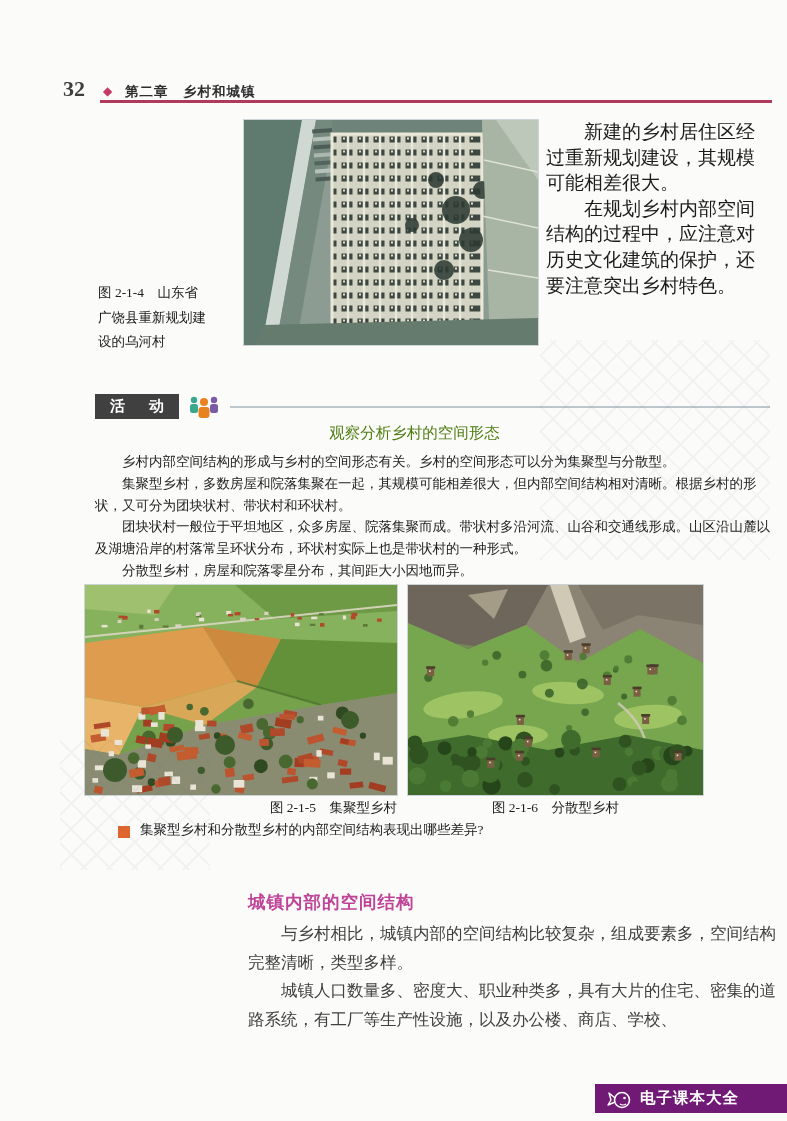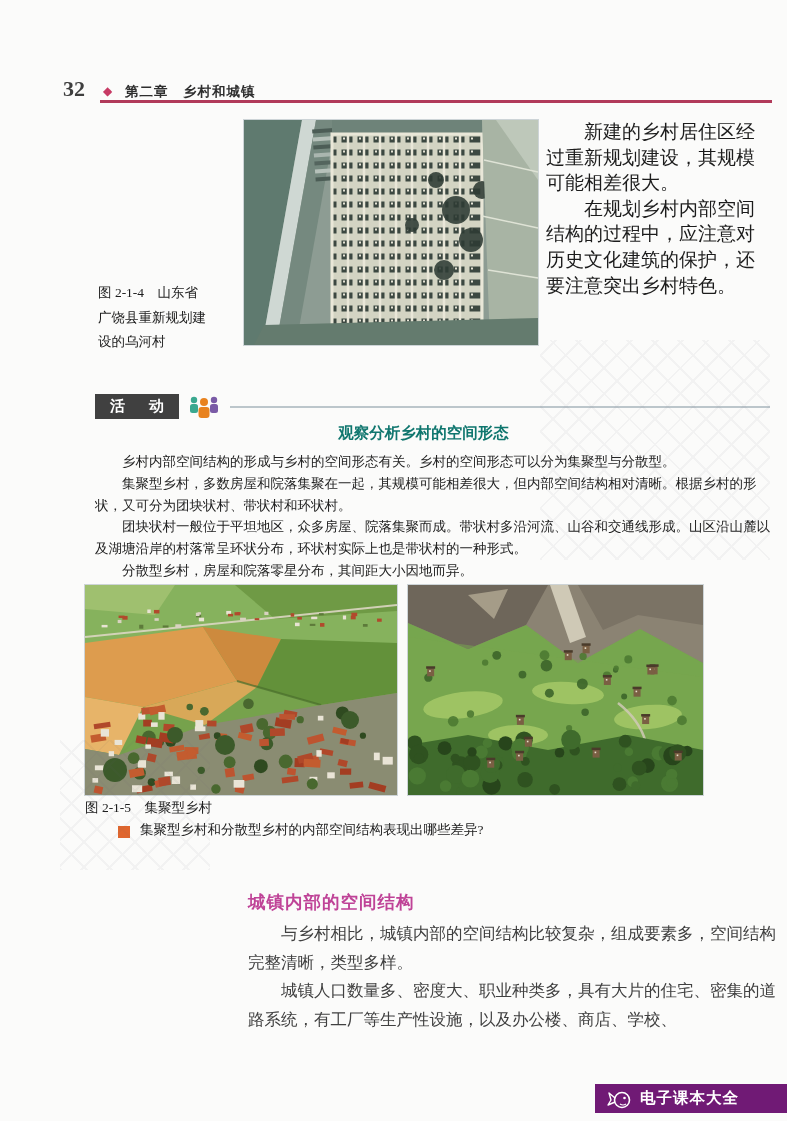--- a/index.html
+++ b/index.html
@@ -20,28 +20,28 @@
   .photo-top{left:244px;top:120px;width:294px;height:225px;}
   .cap-top{position:absolute;left:98px;top:281px;width:160px;font-size:13.5px;line-height:24.5px;color:#1c1c1c;}
   .intro{position:absolute;left:546px;top:119px;width:226px;font-size:19px;line-height:25.6px;color:#1c1c1c;}
   .intro p{margin:0;text-indent:2em;}
   
   .act-badge{position:absolute;left:95px;top:394px;width:84px;height:25px;background:#404040;
     color:#fff;font-family:"Liberation Sans","DejaVu Sans",sans-serif;font-weight:bold;font-size:15px;
     display:flex;align-items:center;justify-content:center;letter-spacing:10px;text-indent:10px;}
   .act-icon{position:absolute;left:188px;top:393px;}
   .act-rule{position:absolute;left:230px;top:406px;width:540px;height:2px;background:#bcc6cb;}
-  .act-title{position:absolute;left:81px;top:423px;width:685px;text-align:center;
-    font-size:15.5px;font-weight:bold;color:#0f766e;}
+  .act-title{position:absolute;left:72px;top:423px;width:685px;text-align:center;
+    font-size:15.5px;font-weight:normal;color:#4d7c0f;}
   .act-body{position:absolute;left:95px;top:451px;width:678px;font-size:13.5px;line-height:21.8px;color:#222;}
   .act-body p{margin:0;text-indent:2em;}
   
   .photo-left{left:85px;top:585px;width:312px;height:210px;}
   .photo-right{left:408px;top:585px;width:295px;height:210px;}
-  .cap-left{position:absolute;left:85px;top:799px;width:312px;text-align:left;font-size:13.5px;color:#1c1c1c;}
+  .cap-left{position:absolute;left:85px;top:799px;width:312px;text-align:right;font-size:13.5px;color:#1c1c1c;}
   .cap-right{position:absolute;left:408px;top:799px;width:295px;text-align:center;font-size:13.5px;color:#1c1c1c;}
   .q-bullet{position:absolute;left:118px;top:826px;width:12px;height:12px;background:#e0662e;}
   .q-text{position:absolute;left:140px;top:821px;width:620px;font-size:13.5px;color:#222;}
   
   .sec-head{position:absolute;left:248px;top:890px;font-size:17.5px;font-weight:bold;color:#bf4397;
     font-family:"Liberation Sans","DejaVu Sans",sans-serif;letter-spacing:1px;text-align:center;}
   .sec-body{position:absolute;left:248px;top:920px;width:528px;font-size:16.5px;line-height:28.6px;color:#404040;}
   .sec-body p{margin:0;text-indent:2em;}
   
   .brand{position:absolute;left:595px;top:1084px;width:192px;height:29px;background:#701a75;
@@ -463,20 +463,21 @@
           <g transform="translate(156.77156287478283 65.16674631810747)">
             <rect x="0" y="2" width="7" height="8" fill="#7a5f43"></rect>
             <rect x="-1" y="0" width="9" height="2.5" fill="#4a3b2a"></rect>
             <rect x="2" y="4" width="1.6" height="1.6" fill="#e8e0cc"></rect>
           </g>
         </g>
     </svg>
   </div>
 
   <div class="cap-left">图 2-1-5　集聚型乡村</div>
+  <div class="cap-right">图 2-1-6　分散型乡村</div>
 
   <span class="q-bullet"></span>
   <div class="q-text">集聚型乡村和分散型乡村的内部空间结构表现出哪些差异?</div>
 
   <div class="sec-head">城镇内部的空间结构</div>
   <div class="sec-body">
     <p>与乡村相比，城镇内部的空间结构比较复杂，组成要素多，空间结构完整清晰，类型多样。</p>
     <p>城镇人口数量多、密度大、职业种类多，具有大片的住宅、密集的道路系统，有工厂等生产性设施，以及办公楼、商店、学校、</p>
   </div>
 

